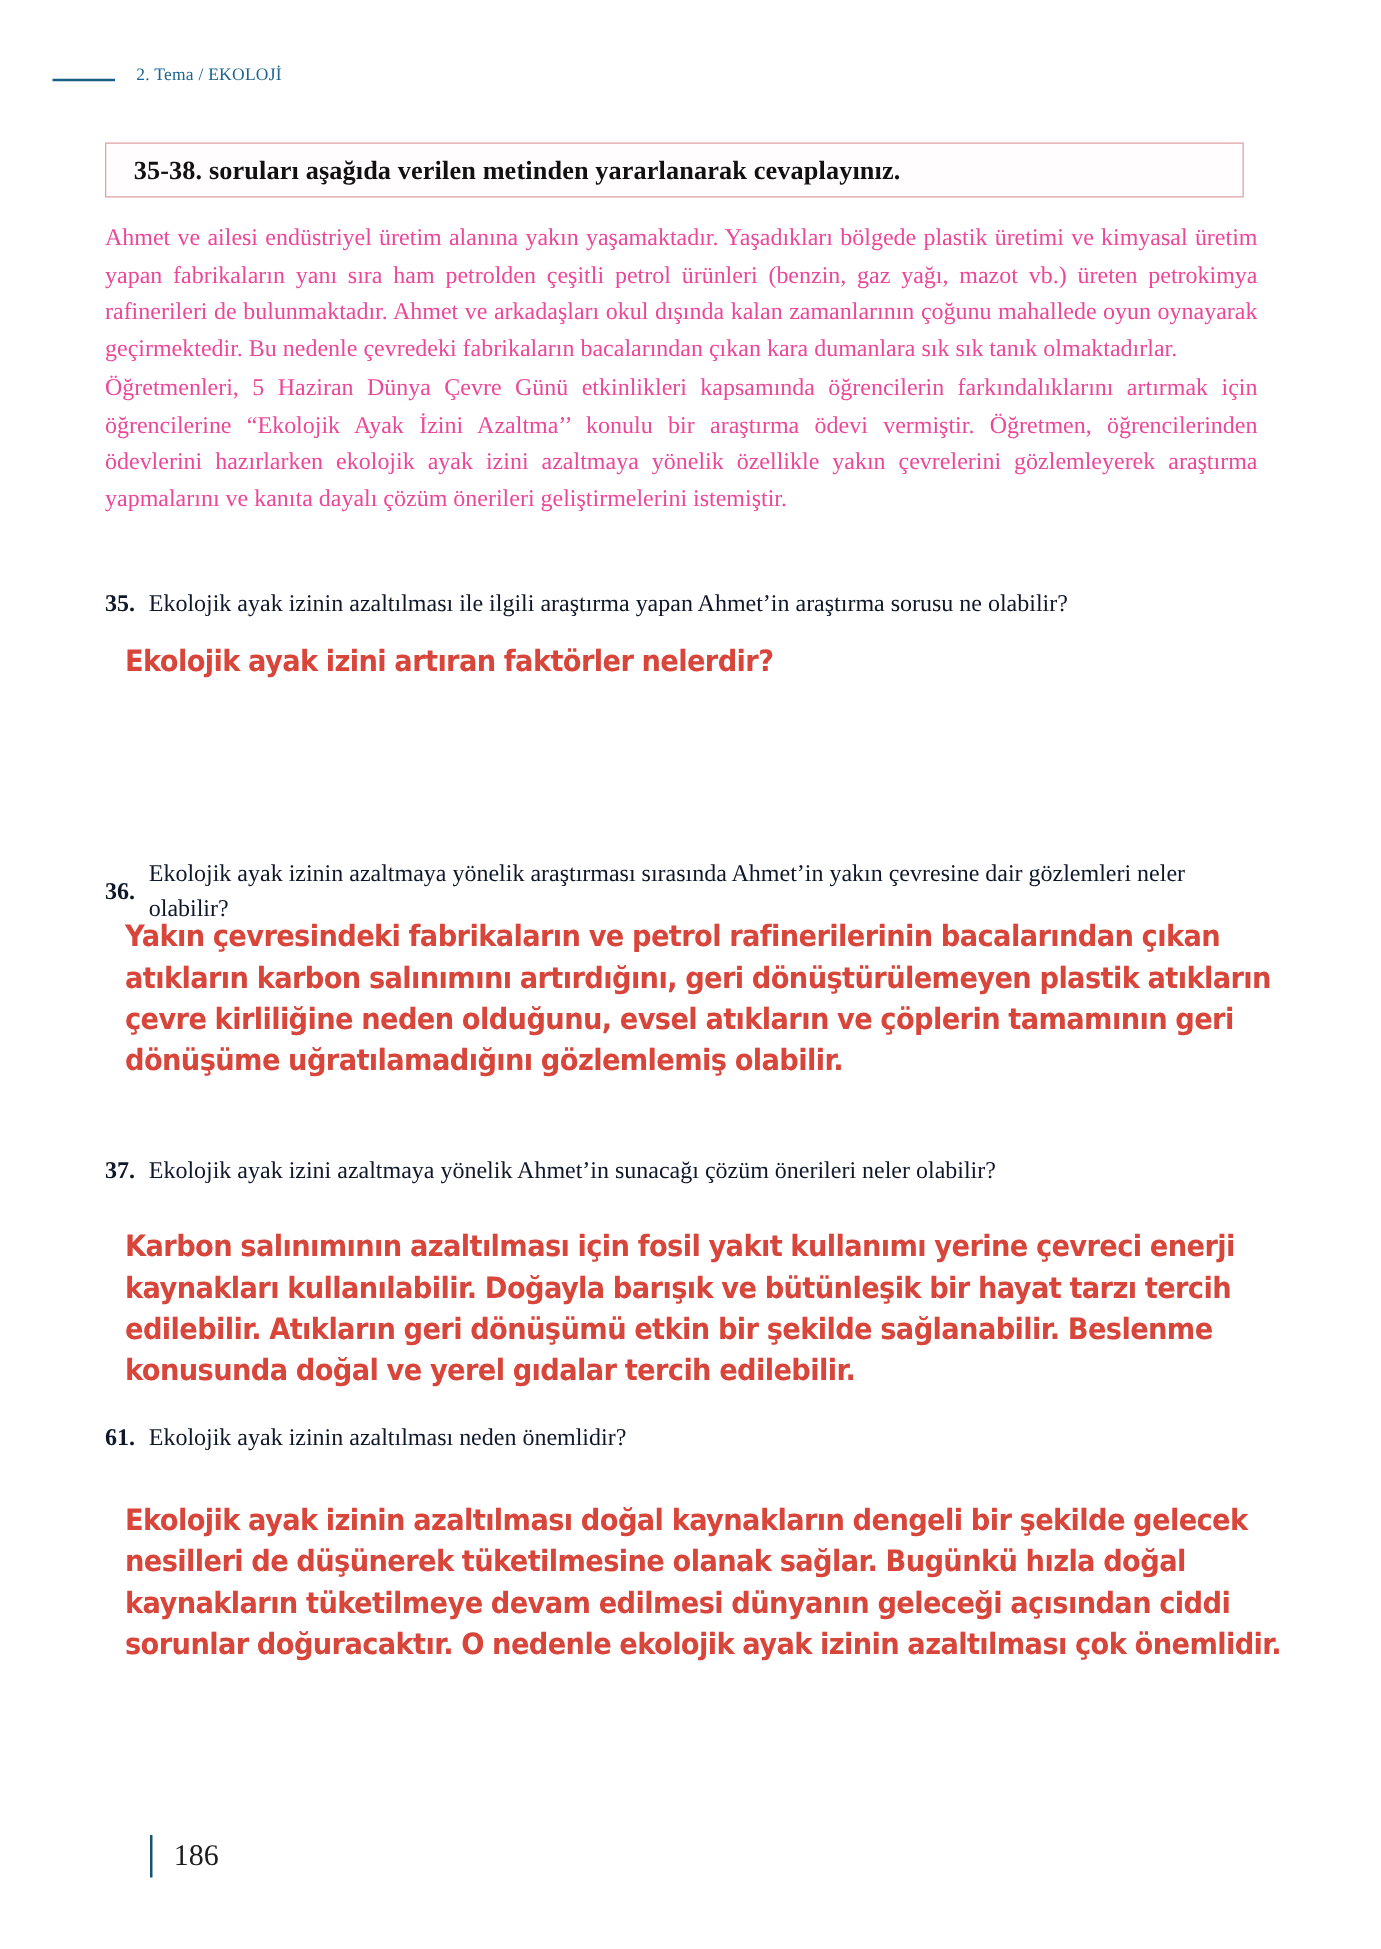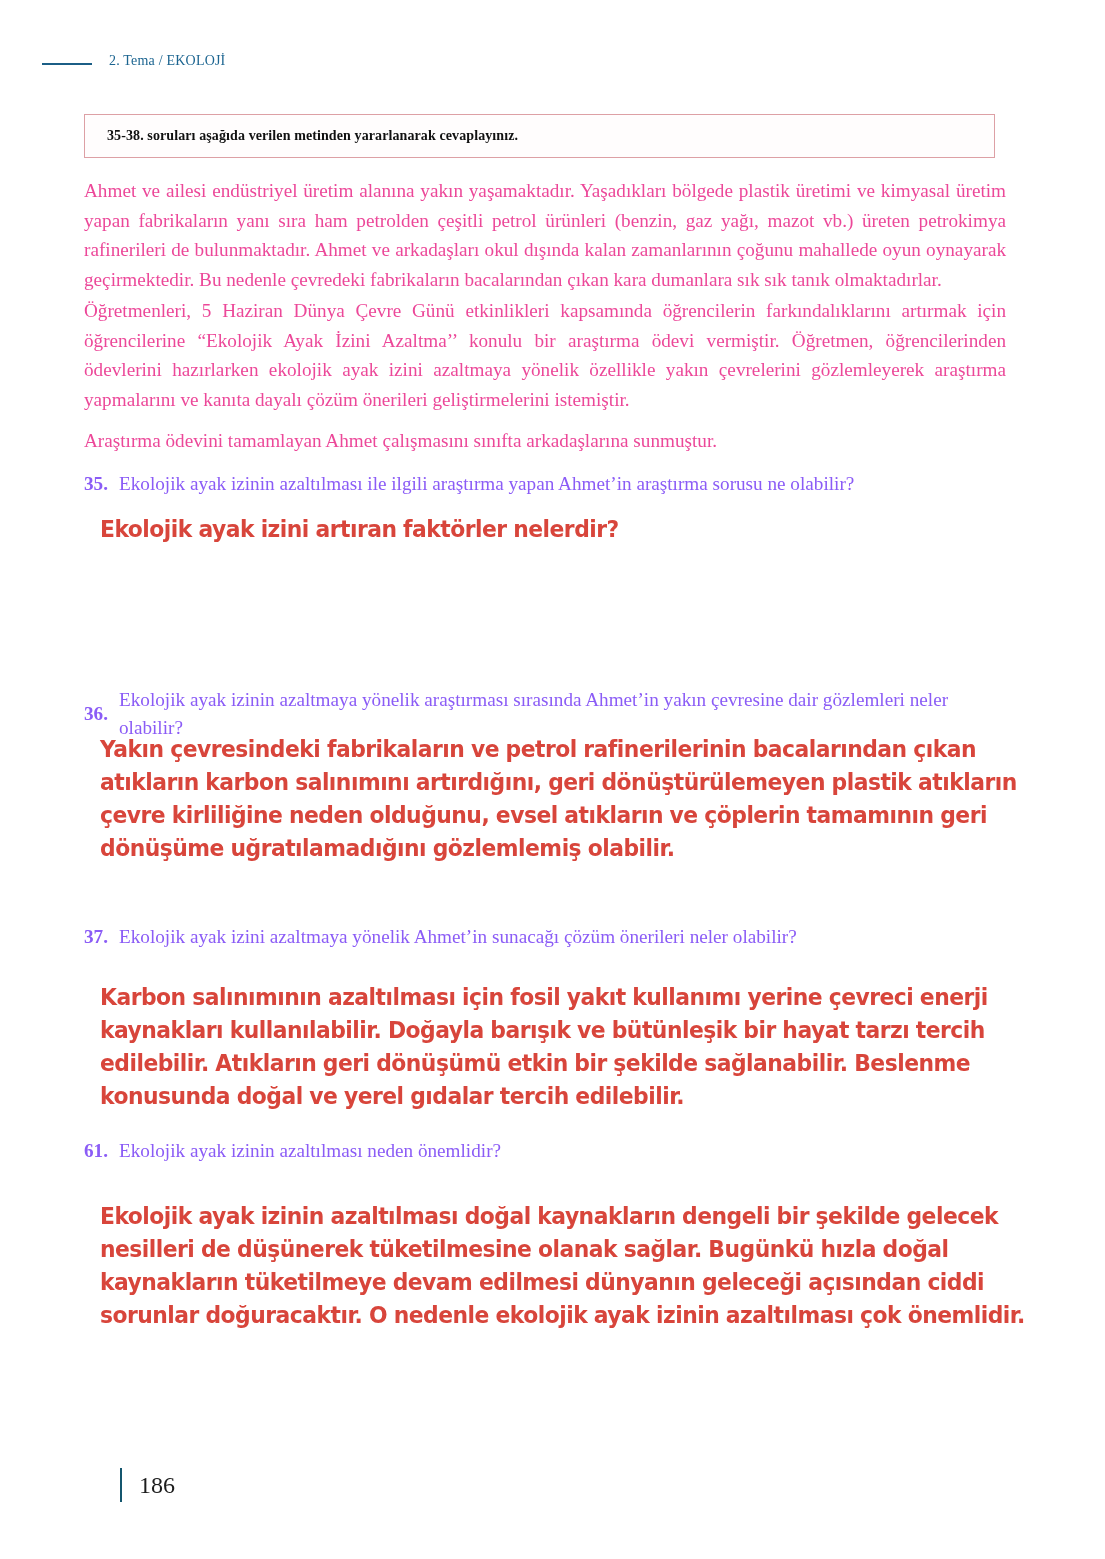--- a/index.html
+++ b/index.html
@@ -54,21 +54,21 @@
     border: 1.5px solid #dda0a5;
     background: #fffdfd;
     box-sizing: border-box;
     display: flex;
     align-items: center;
   }
   .instruction-text {
     padding-left: 22px;
     font-family: "Liberation Serif", "DejaVu Serif", serif;
     font-weight: bold;
-    font-size: 14px;
+    font-size: 21px;
     color: #111111;
     letter-spacing: 0.1px;
   }
 
   
   .content {
     position: absolute;
     left: 84px;
     top: 176px;
     width: 930px;
@@ -86,21 +86,21 @@
   .body-para.p2 { margin-top: 0; }
   .body-para.p3 { margin-top: 12px; text-align: left; }
 
   
   .question {
     display: flex;
     align-items: flex-start;
     font-family: "Liberation Serif", "DejaVu Serif", serif;
     font-size: 19.2px;
     line-height: 28px;
-    color: #8b5cf6;
+    color: #0f172a;
   }
   .q-num {
     font-weight: bold;
     min-width: 35px;
     flex: 0 0 35px;
   }
   .q-text {
     flex: 1 1 auto;
     max-width: 880px;
   }
@@ -160,21 +160,20 @@
   <div class="header-title">2. Tema / EKOLOJİ</div>
 </div>
 
 <div class="instruction-box">
   <div class="instruction-text">35-38. soruları aşağıda verilen metinden yararlanarak cevaplayınız.</div>
 </div>
 
 <div class="content">
   <p class="body-para p1">Ahmet ve ailesi endüstriyel üretim alanına yakın yaşamaktadır. Yaşadıkları bölgede plastik üretimi ve kimyasal üretim yapan fabrikaların yanı sıra ham petrolden çeşitli petrol ürünleri (benzin, gaz yağı, mazot vb.) üreten petrokimya rafinerileri de bulunmaktadır. Ahmet ve arkadaşları okul dışında kalan zamanlarının çoğunu mahallede oyun oynayarak geçirmektedir. Bu nedenle çevredeki fabrikaların bacalarından çıkan kara dumanlara sık sık tanık olmaktadırlar.</p>
   <p class="body-para p2">Öğretmenleri, 5 Haziran Dünya Çevre Günü etkinlikleri kapsamında öğrencilerin farkındalıklarını artırmak için öğrencilerine “Ekolojik Ayak İzini Azaltma’’ konulu bir araştırma ödevi vermiştir. Öğretmen, öğrencilerinden ödevlerini hazırlarken ekolojik ayak izini azaltmaya yönelik özellikle yakın çevrelerini gözlemleyerek araştırma yapmalarını ve kanıta dayalı çözüm önerileri geliştirmelerini istemiştir.</p>
-  <p class="body-para p3">Araştırma ödevini tamamlayan Ahmet çalışmasını sınıfta arkadaşlarına sunmuştur.</p>
 </div>
 
 <div class="question q35-block">
   <span class="q-num">35.</span>
   <span class="q-text">Ekolojik ayak izinin azaltılması ile ilgili araştırma yapan Ahmet’in araştırma sorusu ne olabilir?</span>
 </div>
 <div class="answer a35">Ekolojik ayak izini artıran faktörler nelerdir?</div>
 
 <div class="question q36-block">
   <span class="q-num">36.</span>

